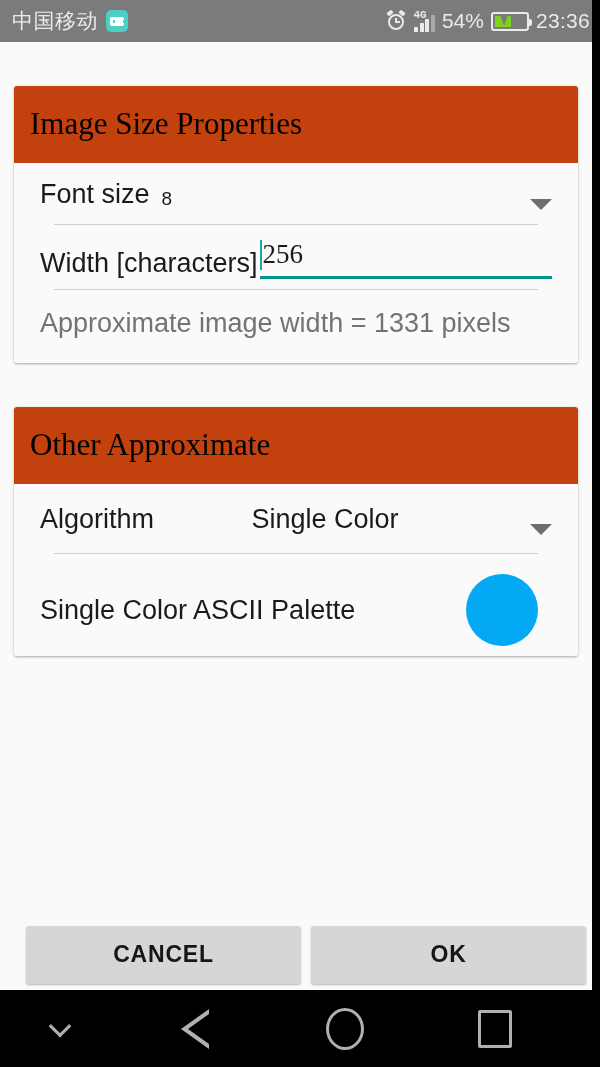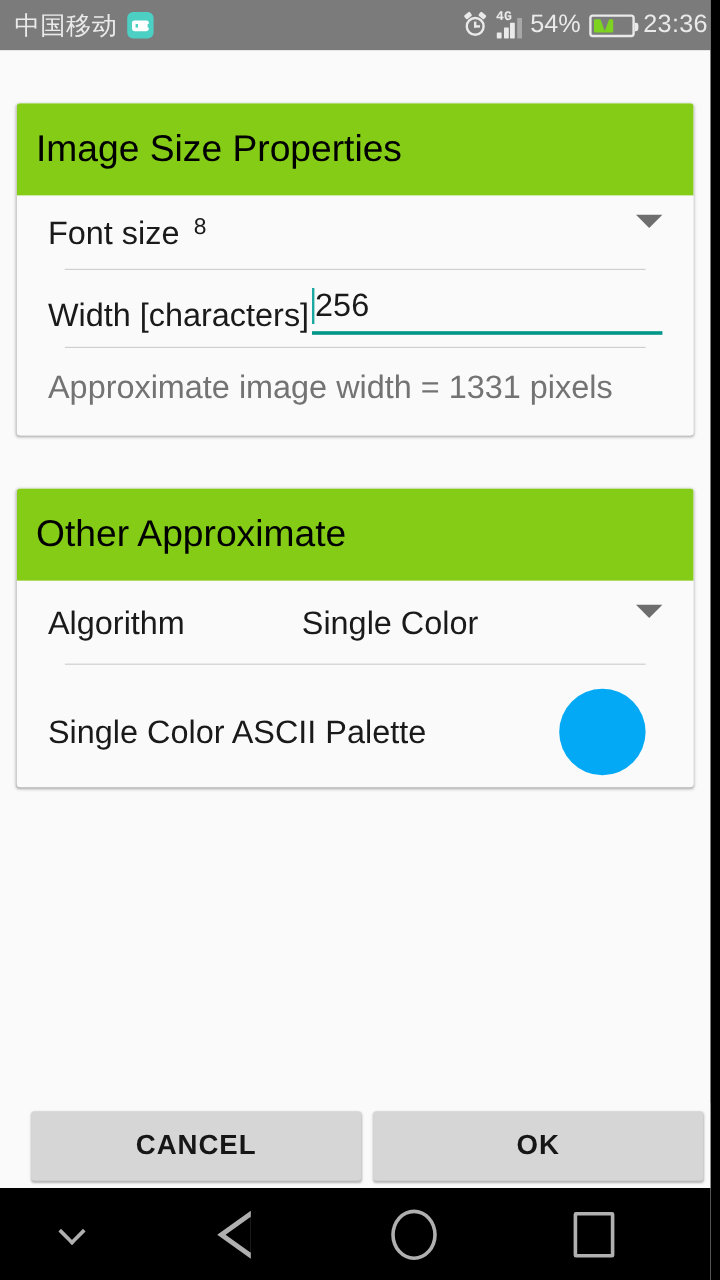--- a/index.html
+++ b/index.html
@@ -103,31 +103,32 @@
     overflow:hidden;
   }
   .card {
     background:#fafafa;
     border-radius:3px;
     margin:0 14px;
     box-shadow:0 1px 3px rgba(0,0,0,0.22), 0 1px 2px rgba(0,0,0,0.14);
     overflow:hidden;
   }
   .card-header {
-    background:#84cc16;
+    background:#c2410c;
     padding:22px 16px 24px 16px;
+    font-family:Liberation Serif, serif;
   }
   .card-title {
     font-size:31px; color:#000; font-weight:400; line-height:1;
   }
   .card-body { padding:0 0 4px 0; background:#fafafa; }
 
   .row {
     position:relative;
-    display:flex; align-items:flex-start;
+    display:flex; align-items:flex-end;
     padding:16px 26px 14px 26px;
     min-height:56px;
   }
   .row-label {
     font-size:27px; color:#1a1a1a; font-weight:400;
   }
   .row-value-small {
     font-size:19px; color:#1a1a1a; margin-left:12px;
   }
   .spinner-arrow {
@@ -149,21 +150,21 @@
     flex:1;
     border-bottom:3px solid #009688;
     padding:0 0 6px 0;
     display:flex; align-items:center;
     position:relative;
   }
   .caret {
     width:2px; height:30px; background:#1aa8a0;
     margin-right:1px;
   }
-  .edit-value { font-size:27px; color:#1a1a1a; }
+  .edit-value { font-size:27px; color:#1a1a1a;font-family:Liberation Serif, serif; }
 
   .row-static { padding:18px 26px 20px 26px; }
   .static-text { font-size:27px; color:#737373; white-space:nowrap; }
 
   .row-spinner-right { padding:20px 26px 18px 26px; }
   .spinner-value {
     font-size:27px; color:#1a1a1a;
     margin-left:auto; margin-right:34px;
   }
 

